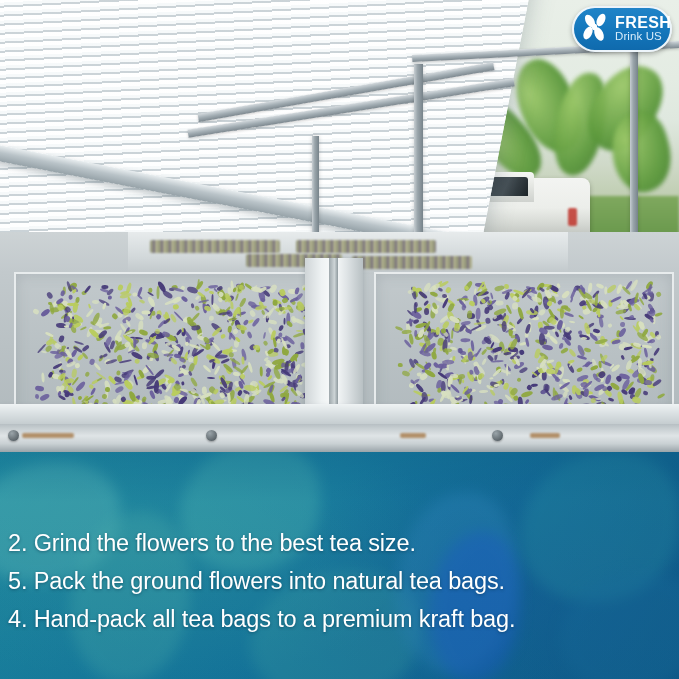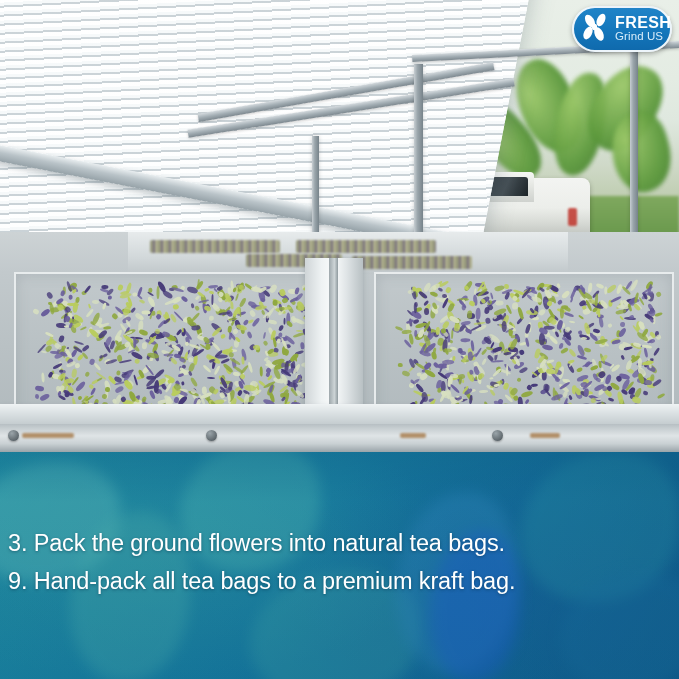--- a/index.html
+++ b/index.html
@@ -1693,36 +1693,37 @@
     <div class="logo">
       <svg class="logo-mark" viewBox="0 0 32 34">
         <ellipse cx="10" cy="9" rx="4.1" ry="7" fill="#ffffff" transform="rotate(-32 10 9)"></ellipse>
         <ellipse cx="21" cy="8" rx="3.9" ry="6.6" fill="#ffffff" transform="rotate(26 21 8)"></ellipse>
         <ellipse cx="8" cy="21" rx="4.0" ry="6.8" fill="#ffffff" transform="rotate(26 8 21)"></ellipse>
         <ellipse cx="19" cy="22" rx="4.2" ry="7.2" fill="#ffffff" transform="rotate(-24 19 22)"></ellipse>
         <ellipse cx="14.5" cy="15" rx="2.6" ry="3.2" fill="#ffffff"></ellipse>
       </svg>
       <div class="logo-text">
         <span class="logo-fresh">FRESH</span>
-        <span class="logo-drink">Grind US</span>
+        <span class="logo-drink">Drink US</span>
       </div>
     </div>
   </div>
 
   <div class="panel">
     <div class="leaf-blur" style="left:-30px;top:10px;width:150px;height:120px;background:#6fcfc4;"></div>
     <div class="leaf-blur" style="left:70px;top:60px;width:120px;height:170px;background:#4fb6b0;"></div>
     <div class="leaf-blur" style="left:180px;top:-10px;width:140px;height:130px;background:#58c2b8;"></div>
     <div class="leaf-blur" style="left:250px;top:120px;width:170px;height:130px;background:#3fa6a8;"></div>
     <div class="leaf-blur" style="left:396px;top:40px;width:120px;height:180px;background:#2e86ba;opacity:.45;"></div>
     <div class="leaf-blur" style="left:430px;top:80px;width:90px;height:150px;background:#1d5fc8;opacity:.5;"></div>
     <div class="leaf-blur" style="left:520px;top:0px;width:160px;height:150px;background:#2a94a8;"></div>
     <div class="leaf-blur" style="left:560px;top:120px;width:140px;height:120px;background:#1a6f9e;"></div>
     <div class="panel-veil"></div>
   </div>
 
 
   <div class="steps">
-    <div class="step">3. Pack the ground flowers into natural tea bags.</div>
-    <div class="step">9. Hand-pack all tea bags to a premium kraft bag.</div>
+    <div class="step">2. Grind the flowers to the best tea size.</div>
+    <div class="step">5. Pack the ground flowers into natural tea bags.</div>
+    <div class="step">4. Hand-pack all tea bags to a premium kraft bag.</div>
   </div>
 
 </div>
 
 </body></html>

